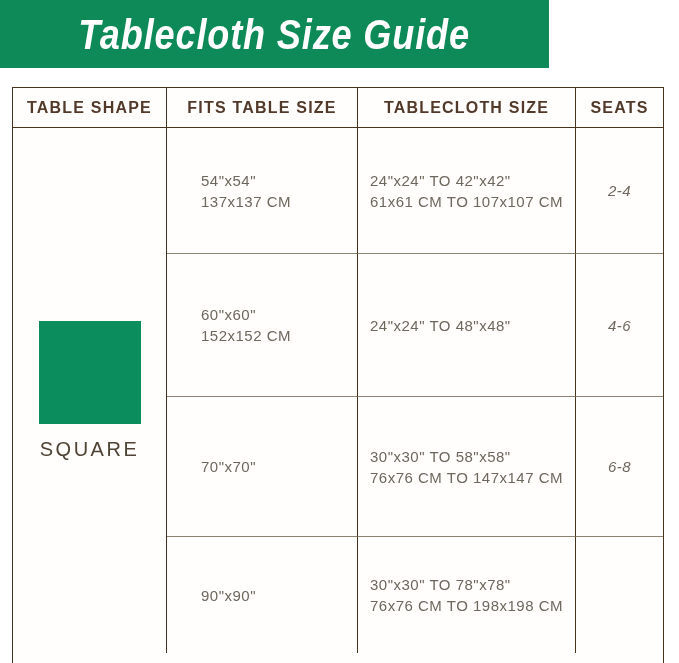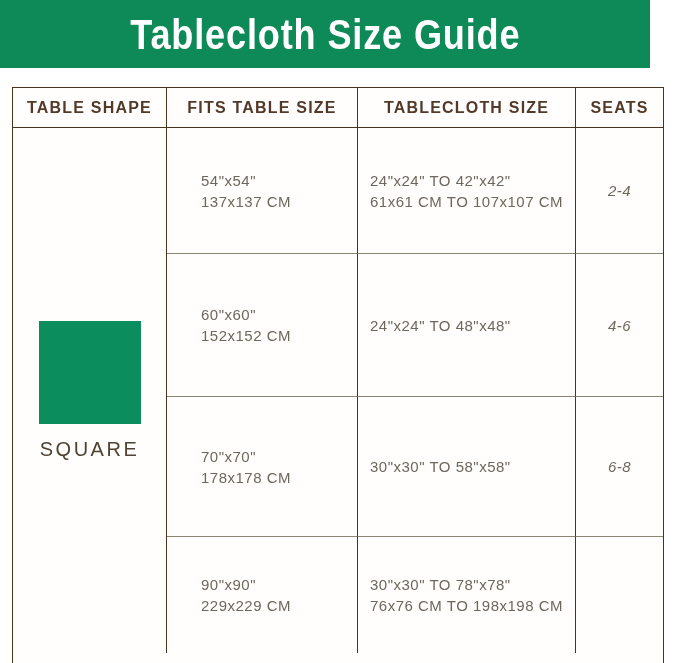--- a/index.html
+++ b/index.html
@@ -13,23 +13,23 @@
   }
   *{box-sizing:border-box;margin:0;padding:0;}
   html,body{width:679px;height:663px;}
   body{
     background:#ffffff;
     font-family:"Liberation Sans", sans-serif;
     position:relative;
     overflow:hidden;
   }
   .title-bar{
-    position:absolute;left:0;top:0;width:650px;height:68px;
+    position:absolute;left:0;top:0;width:549px;height:68px;
     background:var(--green);
-    display:flex;align-items:center;justify-content:center;
+    display:flex;align-items:center;justify-content:center;font-style:italic;
   }
   .title-text{
     color:#ffffff;
     font-weight:bold;
     font-size:43px;
     letter-spacing:1px;
     transform:scaleX(0.84);
     white-space:nowrap;
   }
   .size-table{
@@ -117,31 +117,30 @@
   </div>
   <div class="cell data-cell fits-cell">
     <div>24"x24" TO 48"x48"</div>
   </div>
   <div class="cell data-cell seats-cell last-col">
     <div>4-6</div>
   </div>
 
   <div class="cell data-cell size-cell">
     <div>70"x70"</div>
-    <div>178x178 CM</div>
   </div>
   <div class="cell data-cell fits-cell">
     <div>30"x30" TO 58"x58"</div>
+    <div>76x76 CM TO 147x147 CM</div>
   </div>
   <div class="cell data-cell seats-cell last-col">
     <div>6-8</div>
   </div>
 
   <div class="cell data-cell size-cell row-last">
     <div>90"x90"</div>
-    <div>229x229 CM</div>
   </div>
   <div class="cell data-cell fits-cell row-last">
     <div>30"x30" TO 78"x78"</div>
     <div>76x76 CM TO 198x198 CM</div>
   </div>
 
 </div>
 
 </body></html>

